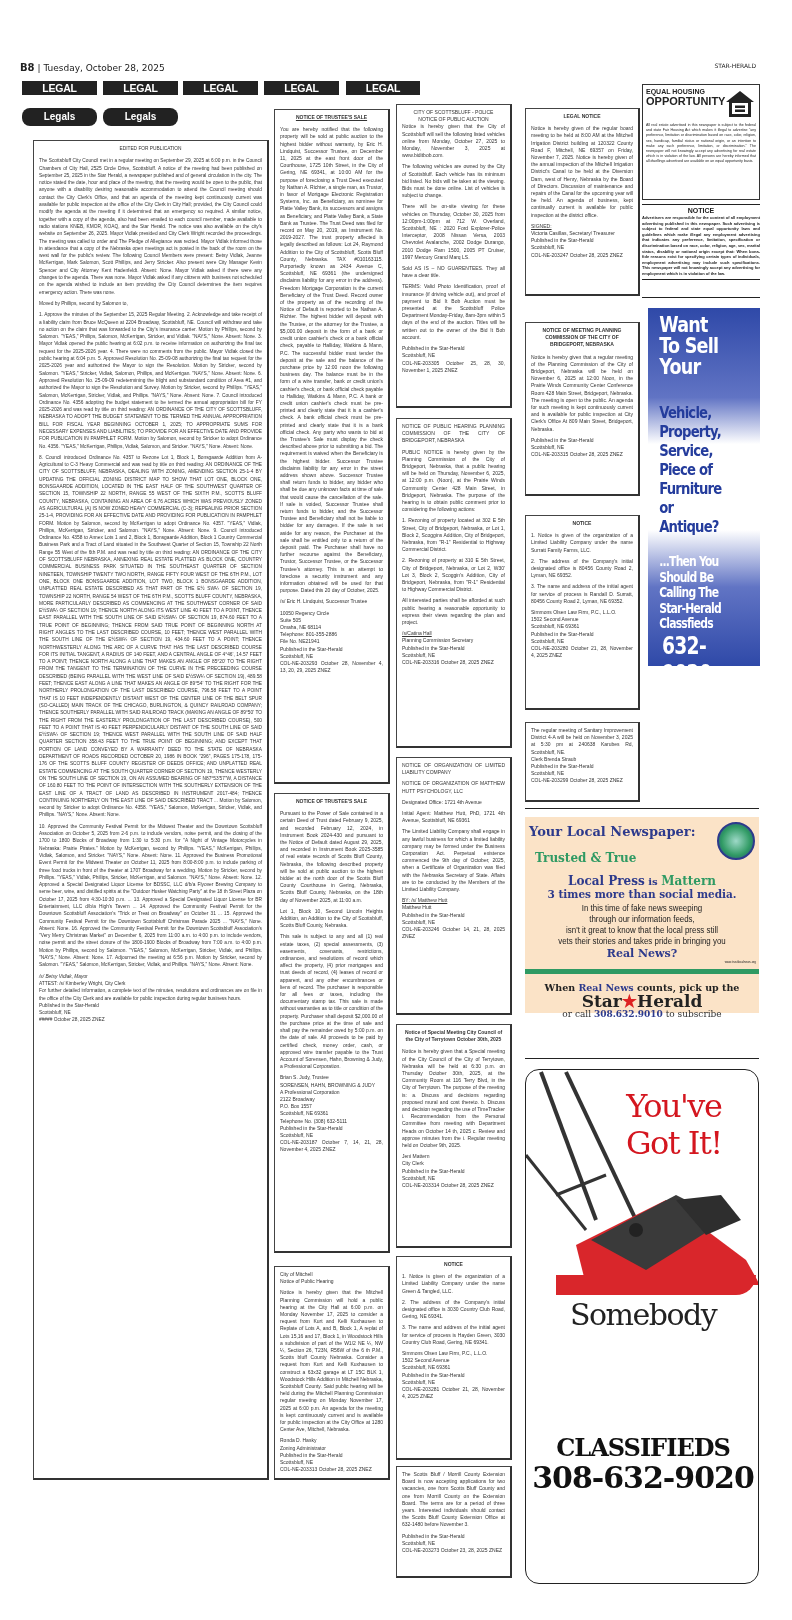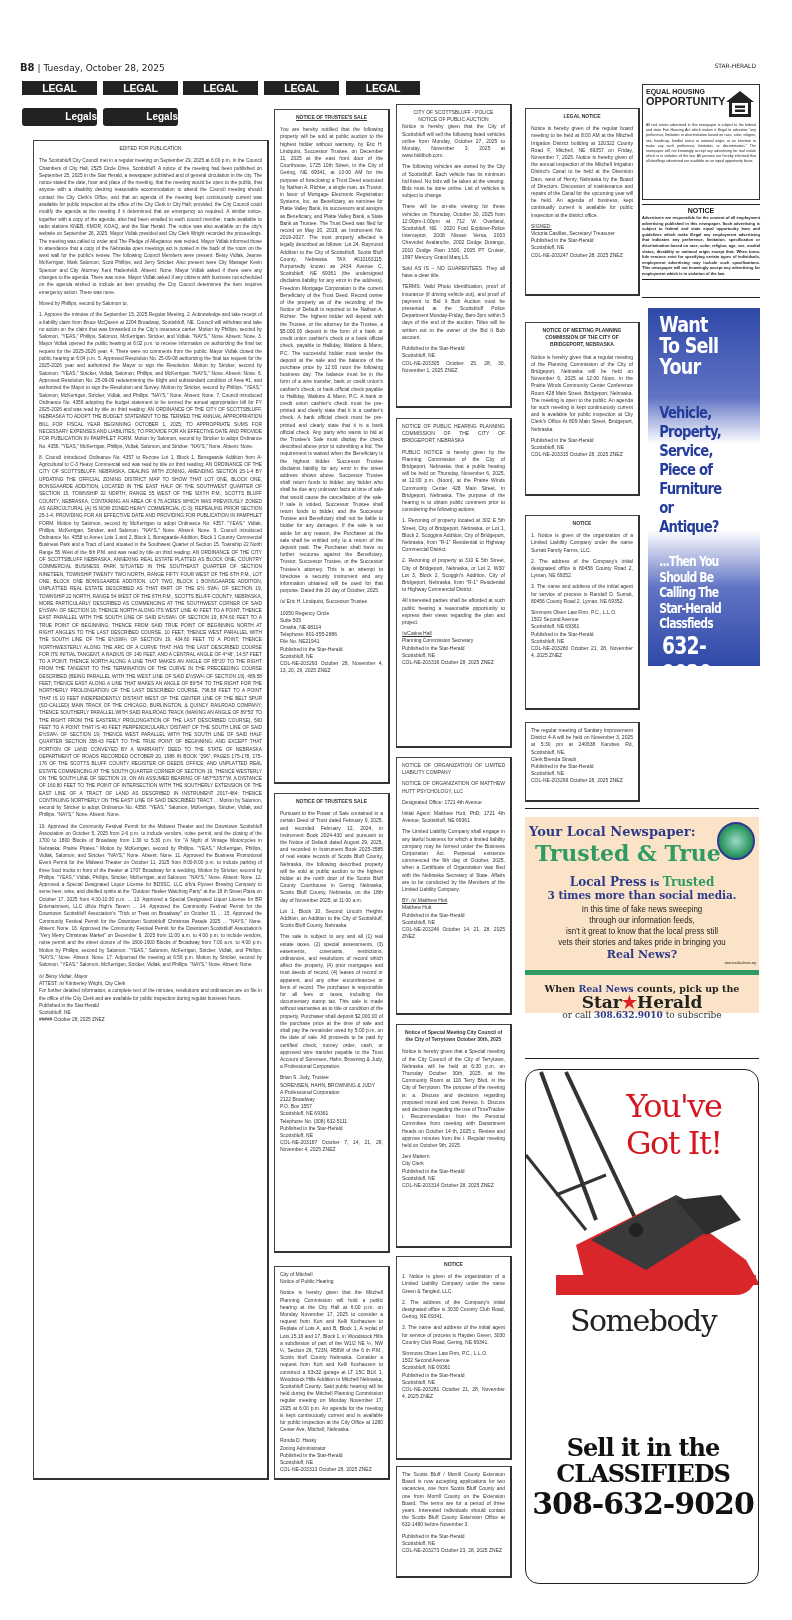--- a/index.html
+++ b/index.html
@@ -1,58 +1,58 @@
 <!DOCTYPE html>
 <html><head>
 <meta charset="utf-8">
 <style>
 *{box-sizing:border-box;margin:0;padding:0}
 body{width:792px;height:1620px;background:#fff;font-family:"Liberation Sans",sans-serif;color:#222;position:relative;overflow:hidden}
 .hdr{position:absolute;top:62px;left:20px;right:36px;height:14px;font-size:9px;font-family:"DejaVu Sans",sans-serif}
 .hdr .pg{font-weight:bold;font-size:10px}
 .hdr .right{position:absolute;right:0;top:0;font-size:6px}
 .banner{position:absolute;top:81px;height:14px;background:#222;color:#fff;font-weight:bold;font-size:10.5px;text-align:center;line-height:14px;font-family:"Liberation Sans",sans-serif;letter-spacing:-.2px}
-.pill{position:absolute;top:108px;height:18px;background:#222;color:#fff;border-radius:3px;text-align:right;font-weight:bold;font-size:10px;line-height:18px}
+.pill{position:absolute;top:108px;height:18px;background:#222;color:#fff;border-radius:8px;text-align:center;font-weight:bold;font-size:10px;line-height:18px}
 .box{position:absolute;border:1px solid #444;border-right:2px solid #333;border-bottom:2px solid #333;padding:4px 5px;font-size:5px;line-height:7.2px;color:#333;text-align:justify;overflow:hidden}
 .box p{margin-bottom:4px}
 .box .t{text-align:center;font-weight:bold;margin-bottom:5px}
 .box .u{text-decoration:underline}
 .small{font-size:4.8px;line-height:7.3px}
 .fh{position:absolute;left:642px;top:84px;width:118px;height:116px;border:1px solid #333;padding:3px}
 .fh .h1{font-weight:bold;font-size:7px;line-height:8px}
 .fh .h2{font-weight:bold;font-size:11px;line-height:11px}
 .fh .house{position:absolute;right:4px;top:4px;width:30px;height:30px}
 .fh .txt{position:absolute;top:38px;left:3px;right:3px;font-size:3.6px;line-height:5.2px;text-align:justify}
 .notice-emp{position:absolute;left:642px;top:204px;width:118px;border-top:1.5px solid #222;border-bottom:1.5px solid #222;padding:2px 0;font-size:4px;line-height:5.6px;font-weight:bold;text-align:justify}
 .notice-emp .t{text-align:center;font-size:7px;line-height:8px}
 .blue-ad{position:absolute;left:648px;top:308px;width:112px;height:358px;background:linear-gradient(#2f49a8 0%,#6174c4 25%,#fff 38%,#fff 62%,#6174c4 78%,#2f49a8 100%);font-family:"DejaVu Sans",sans-serif;font-weight:bold;letter-spacing:-1px;padding-top:6px}
 .blue-ad .w{color:#fff;font-size:22px;line-height:21px;transform:scaleX(.8)}
 .blue-ad .b{color:#243c9c;font-size:16.5px;line-height:19px;transform:scaleX(.8);margin-top:26px}
 .blue-ad .c{color:#fff;font-size:13.5px;line-height:15.5px;transform:scaleX(.8);margin-top:18px}
 .blue-ad .ph{color:#fff;font-size:25px;line-height:28px;transform:scaleX(.75)}
 .hr{position:absolute;height:1px;background:#222}
 .trust{position:absolute;left:525px;top:817px;width:234px;height:196px;background:#fbe3c7;font-family:"DejaVu Serif",serif;text-align:center}
 .trust .l1{color:#2d3a8c;font-weight:bold;font-size:13px;padding-top:7px;text-align:left;padding-left:4px}
-.trust .l2{color:#2f9a63;font-weight:bold;font-size:22px;text-align:left;padding-left:10px;margin-top:1px}
+.trust .l2{color:#2f9a63;font-weight:bold;font-size:12px;text-align:left;padding-left:10px;margin-top:12px}
 .trust .l3{color:#2d3a8c;font-weight:bold;font-size:12px;margin-top:9px}
 .trust .l3 span{color:#2f9a63}
 .trust .l4{color:#2d3a8c;font-weight:bold;font-size:10.5px}
 .trust .body{font-family:"Liberation Sans",sans-serif;font-size:8.6px;line-height:11px;color:#222;margin-top:3px;transform:scaleX(.92)}
 .trust .rn{color:#2d3a8c;font-weight:bold;font-size:11px}
 .trust .bar{height:5px;background:#2f9a63;margin-top:5px}
 .trust .l5{font-weight:bold;font-size:9.5px;margin-top:8px;color:#222}
 .trust .l5 span{color:#2d3a8c}
 .trust .sh{font-weight:bold;font-size:17px;line-height:16px;color:#222}
 .trust .sh span{color:#d22}
 .trust .l6{font-size:9px;color:#333}
 .trust .l6 span{color:#2d3a8c;font-weight:bold}
 .badge{position:absolute;right:4px;top:5px;width:38px;height:38px;border-radius:50%;border:2px solid #2d3a8c;background:radial-gradient(circle,#9ed9c8 0%,#2f9a63 60%,#2d3a8c 100%)}
 .yg{position:absolute;left:525px;top:1069px;width:234px;height:515px;border:1.5px solid #222;border-radius:14px;overflow:hidden;background:#fff}
 .yg .yt{position:absolute;left:100px;top:18px;font-family:"DejaVu Serif",serif;color:#d4161f;font-size:32px;line-height:37px;text-align:center;letter-spacing:-1.5px}
-.yg .sw{position:absolute;left:0;top:234px;width:234px;text-align:center;font-family:"DejaVu Serif",serif;font-size:30px;line-height:33px;color:#222;letter-spacing:-1.5px}
+.yg .sw{position:absolute;left:0;top:228px;width:234px;text-align:center;font-family:"DejaVu Serif",serif;font-size:30px;line-height:33px;color:#222;letter-spacing:-1.5px}
 .yg .sl{position:absolute;left:0;top:365px;width:234px;text-align:center;font-family:"DejaVu Serif",serif;font-weight:bold;color:#111;letter-spacing:-1px}
 .blower{position:absolute;left:0;top:0;width:234px;height:215px}
 </style>
 </head>
 <body>
 
 <div class="hdr">
   <span class="pg">B8</span>
   <span> | </span>
   <span>Tuesday, October 28, 2025</span>
@@ -258,21 +258,21 @@
   <div class="c" style="margin-top:0">Classfieds</div>
   <div class="ph">632-9020</div>
 </div>
 
 <div class="hr" style="left:525px;top:808px;width:234px"></div>
 
 <div class="trust">
   <div class="badge"></div>
   <div class="l1">Your Local Newspaper:</div>
   <div class="l2">Trusted &amp; True</div>
-  <div class="l3"><span style="color:#2d3a8c">Local Press</span><span style="color:#2d3a8c;font-size:10px"> is </span><span>Trusted</span></div>
+  <div class="l3"><span style="color:#2d3a8c">Local Press</span><span style="color:#2d3a8c;font-size:10px"> is </span><span>Mattern</span></div>
   <div class="l4">3 times more than social media.</div>
   <div class="body">
     <div>In this time of fake news sweeping</div>
     <div>through our information feeds,</div>
     <div>isn't it great to know that the local press still</div>
     <div>vets their stories and takes pride in bringing you</div>
   </div>
   <div class="rn">Real News?</div>
   <div style="font-size:3px;text-align:right;padding-right:3px;font-family:'Liberation Sans',sans-serif">www.trustlocalnews.org</div>
   <div class="bar"></div>
@@ -296,17 +296,16 @@
   </svg>
   <div class="yt">
     <div>You've</div>
     <div>Got It!</div>
   </div>
   <div style="position:absolute;left:30px;top:205px;width:200px;height:20px;background:#d9262b;border-radius:0 0 40px 0"></div>
   <div class="sw">
     <div>Somebody</div>
   </div>
   <div class="sl">
-    <div style="font-size:24px;line-height:26px">Sell it in the</div>
     <div style="font-size:24px;line-height:26px">CLASSIFIEDS</div>
     <div style="font-size:30px;line-height:34px">308-632-9020</div>
   </div>
 </div>
 
 </body></html>

